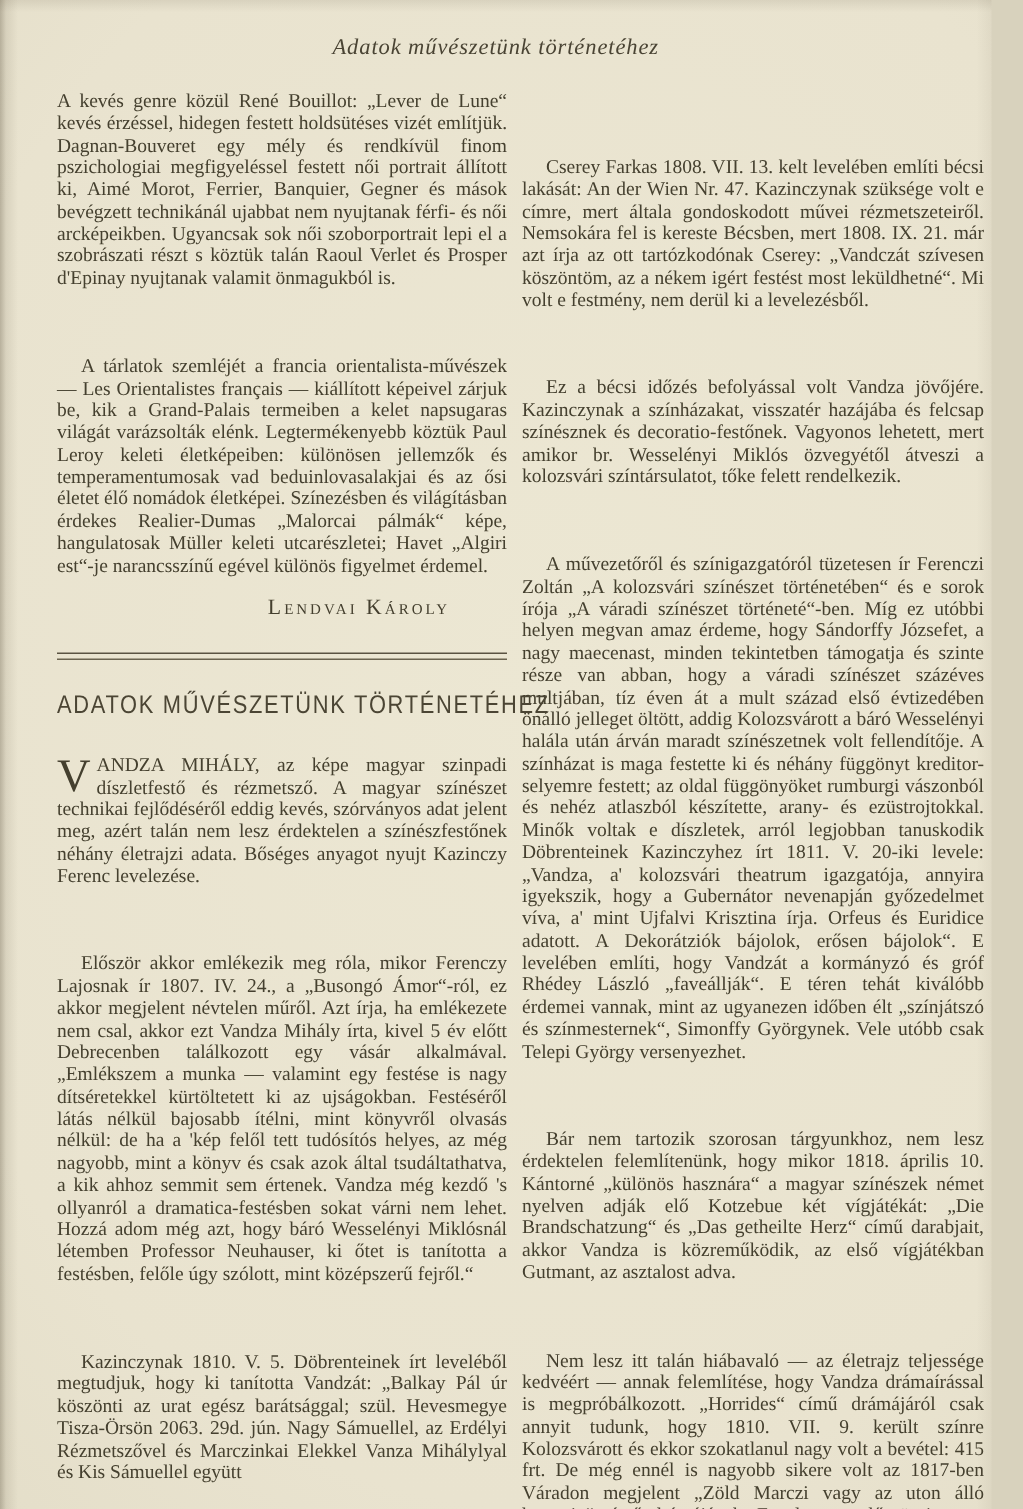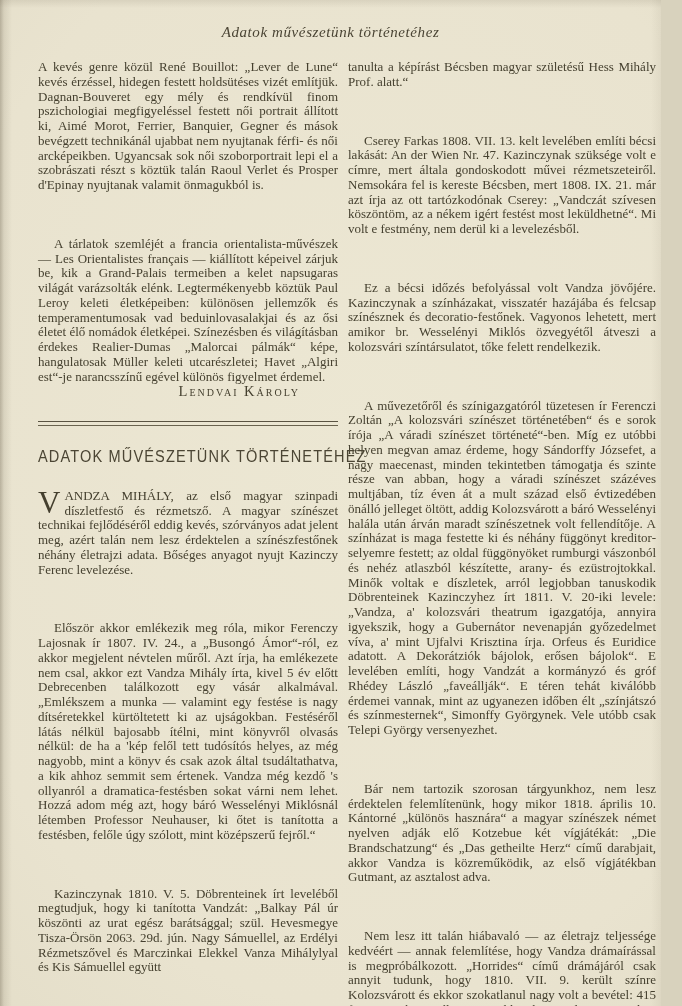--- a/index.html
+++ b/index.html
@@ -39,21 +39,21 @@
     font-size:13px;line-height:14.75px;
     text-align:justify;
     color:#45402f;
   }
   .col-left{width:300px;flex:0 0 300px;}
   .col-right{width:308px;flex:0 0 308px;}
   p{margin:0;padding:0;}
   p.ind{text-indent:16px;margin-top:44px;}
   p.cont{text-indent:0;}
   .signature{
-    margin-top:0;margin-bottom:6px;
+    margin-top:14px;margin-bottom:6px;
     text-align:right;
     padding-right:38px;
     font-variant:small-caps;
     letter-spacing:2px;
     font-size:14.5px;
     color:#443f2e;
   }
   .divider{
     margin:22px 0 24px 0;
     height:3px;
@@ -102,28 +102,27 @@
     <div class="col col-left">
       <p class="cont">A kevés genre közül René Bouillot: „Lever de Lune“ kevés érzéssel, hidegen festett holdsütéses vizét említjük. Dagnan-Bouveret egy mély és rendkívül finom pszichologiai megfigyeléssel festett női portrait állított ki, Aimé Morot, Ferrier, Banquier, Gegner és mások bevégzett technikánál ujabbat nem nyujtanak férfi- és női arcképeikben. Ugyancsak sok női szoborportrait lepi el a szobrászati részt s köztük talán Raoul Verlet és Prosper d'Epinay nyujtanak valamit önmagukból is.</p>
       <p class="ind">A tárlatok szemléjét a francia orientalista-művészek — Les Orientalistes français — kiállított képeivel zárjuk be, kik a Grand-Palais termeiben a kelet napsugaras világát varázsolták elénk. Legtermékenyebb köztük Paul Leroy keleti életképeiben: különösen jellemzők és temperamentumosak vad beduinlovasalakjai és az ősi életet élő nomádok életképei. Színezésben és világításban érdekes Realier-Dumas „Malorcai pálmák“ képe, hangulatosak Müller keleti utcarészletei; Havet „Algiri est“-je narancsszínű egével különös figyelmet érdemel.</p>
 
       <div class="signature">Lendvai Károly</div>
 
       <div class="divider"></div>
 
       <h2 class="article-title">ADATOK MŰVÉSZETÜNK TÖRTÉNETÉHEZ</h2>
 
-      <p class="lead"><span class="drop-cap">V</span><span>ANDZA MIHÁLY, az első magyar szinpadi díszletfestő és rézmetsző. A magyar színészet technikai fejlődéséről eddig kevés, szórványos adat jelent meg, azért talán nem lesz érdektelen a színészfestőnek néhány életrajzi adata. Bőséges anyagot nyujt Kazinczy Ferenc levelezése.</span></p>
+      <p class="lead"><span class="drop-cap">V</span><span>ANDZA MIHÁLY, az képe magyar szinpadi díszletfestő és rézmetsző. A magyar színészet technikai fejlődéséről eddig kevés, szórványos adat jelent meg, azért talán nem lesz érdektelen a színészfestőnek néhány életrajzi adata. Bőséges anyagot nyujt Kazinczy Ferenc levelezése.</span></p>
 
       <p class="ind">Először akkor emlékezik meg róla, mikor Ferenczy Lajosnak ír 1807. IV. 24., a „Busongó Ámor“-ról, ez akkor megjelent névtelen műről. Azt írja, ha emlékezete nem csal, akkor ezt Vandza Mihály írta, kivel 5 év előtt Debrecenben találkozott egy vásár alkalmával. „Emlékszem a munka — valamint egy festése is nagy dítséretekkel kürtöltetett ki az ujságokban. Festéséről látás nélkül bajosabb ítélni, mint könyvről olvasás nélkül: de ha a 'kép felől tett tudósítós helyes, az még nagyobb, mint a könyv és csak azok által tsudáltathatva, a kik ahhoz semmit sem értenek. Vandza még kezdő 's ollyanról a dramatica-festésben sokat várni nem lehet. Hozzá adom még azt, hogy báró Wesselényi Miklósnál létemben Professor Neuhauser, ki őtet is tanította a festésben, felőle úgy szólott, mint középszerű fejről.“</p>
       <p class="ind">Kazinczynak 1810. V. 5. Döbrenteinek írt leveléből megtudjuk, hogy ki tanította Vandzát: „Balkay Pál úr köszönti az urat egész barátsággal; szül. Hevesmegye Tisza-Örsön 2063. 29d. jún. Nagy Sámuellel, az Erdélyi Rézmetszővel és Marczinkai Elekkel Vanza Mihálylyal és Kis Sámuellel együtt</p>
     </div>
 
     <div class="col col-right">
-      <p class="cont">tanulta a képírást Bécsben magyar születésű Hess Mihály Prof. alatt.“</p>
       <p class="ind">Cserey Farkas 1808. VII. 13. kelt levelében említi bécsi lakását: An der Wien Nr. 47. Kazinczynak szüksége volt e címre, mert általa gondoskodott művei rézmetszeteiről. Nemsokára fel is kereste Bécsben, mert 1808. IX. 21. már azt írja az ott tartózkodónak Cserey: „Vandczát szívesen köszöntöm, az a nékem igért festést most leküldhetné“. Mi volt e festmény, nem derül ki a levelezésből.</p>
       <p class="ind">Ez a bécsi időzés befolyással volt Vandza jövőjére. Kazinczynak a színházakat, visszatér hazájába és felcsap színésznek és decoratio-festőnek. Vagyonos lehetett, mert amikor br. Wesselényi Miklós özvegyétől átveszi a kolozsvári színtársulatot, tőke felett rendelkezik.</p>
       <p class="ind">A művezetőről és színigazgatóról tüzetesen ír Ferenczi Zoltán „A kolozsvári színészet történetében“ és e sorok írója „A váradi színészet történeté“-ben. Míg ez utóbbi helyen megvan amaz érdeme, hogy Sándorffy Józsefet, a nagy maecenast, minden tekintetben támogatja és szinte része van abban, hogy a váradi színészet százéves multjában, tíz éven át a mult század első évtizedében önálló jelleget öltött, addig Kolozsvárott a báró Wesselényi halála után árván maradt színészetnek volt fellendítője. A színházat is maga festette ki és néhány függönyt kreditor-selyemre festett; az oldal függönyöket rumburgi vászonból és nehéz atlaszból készítette, arany- és ezüstrojtokkal. Minők voltak e díszletek, arról legjobban tanuskodik Döbrenteinek Kazinczyhez írt 1811. V. 20-iki levele: „Vandza, a' kolozsvári theatrum igazgatója, annyira igyekszik, hogy a Gubernátor nevenapján győzedelmet víva, a' mint Ujfalvi Krisztina írja. Orfeus és Euridice adatott. A Dekorátziók bájolok, erősen bájolok“. E levelében említi, hogy Vandzát a kormányzó és gróf Rhédey László „faveállják“. E téren tehát kiválóbb érdemei vannak, mint az ugyanezen időben élt „színjátszó és színmesternek“, Simonffy Györgynek. Vele utóbb csak Telepi György versenyezhet.</p>
       <p class="ind">Bár nem tartozik szorosan tárgyunkhoz, nem lesz érdektelen felemlítenünk, hogy mikor 1818. április 10. Kántorné „különös hasznára“ a magyar színészek német nyelven adják elő Kotzebue két vígjátékát: „Die Brandschatzung“ és „Das getheilte Herz“ című darabjait, akkor Vandza is közreműködik, az első vígjátékban Gutmant, az asztalost adva.</p>
       <p class="ind">Nem lesz itt talán hiábavaló — az életrajz teljessége kedvéért — annak felemlítése, hogy Vandza drámaírással is megpróbálkozott. „Horrides“ című drámájáról csak annyit tudunk, hogy 1810. VII. 9. került színre Kolozsvárott és ekkor szokatlanul nagy volt a bevétel: 415 frt. De még ennél is nagyobb sikere volt az 1817-ben Váradon megjelent „Zöld Marczi vagy az uton álló haramia“ című drámájának. Ezzel nyert először jogot a szinpadon a betyár romanticismus. A „Hazai és Külföldi Tudósítások“ úgy</p>
 
       <div class="page-number">135</div>
     </div>
 
   </div>

